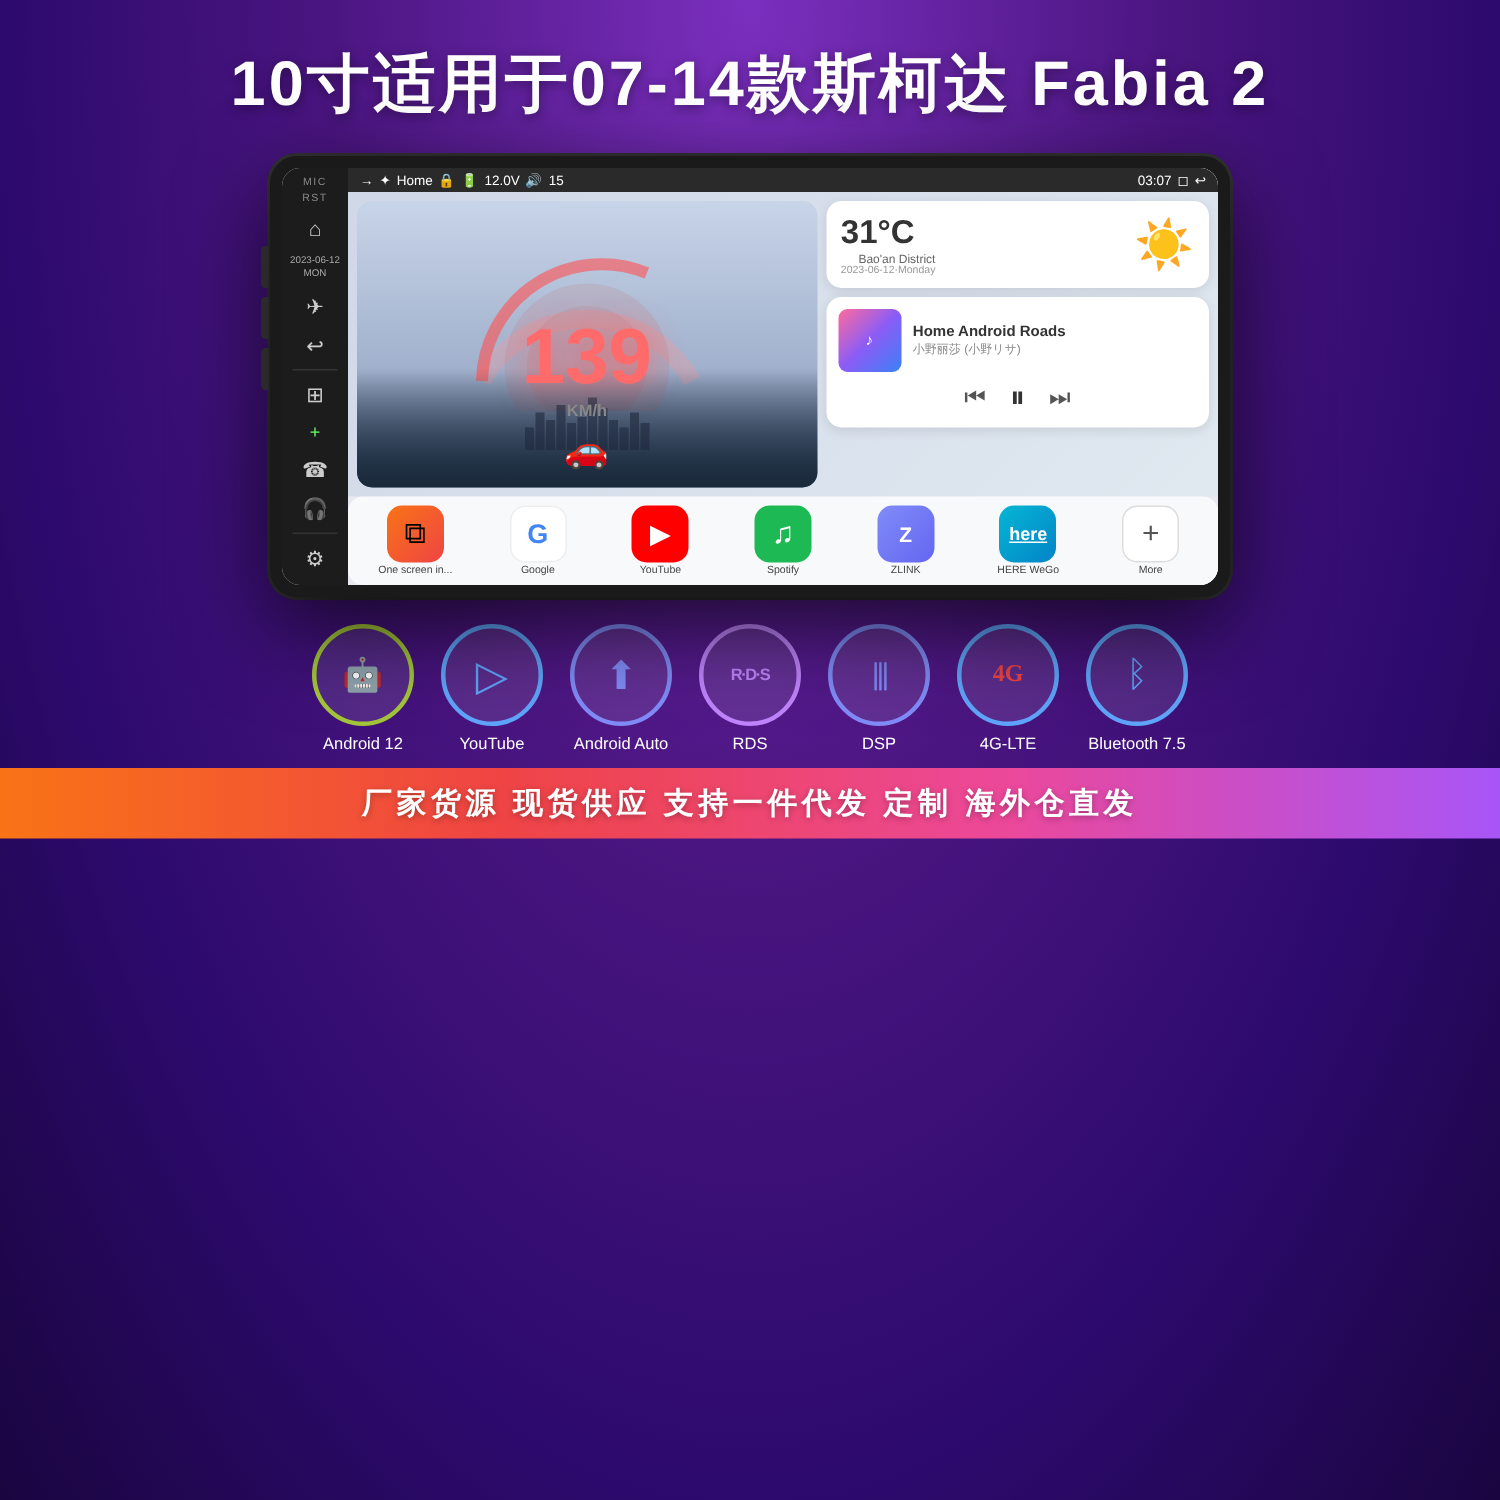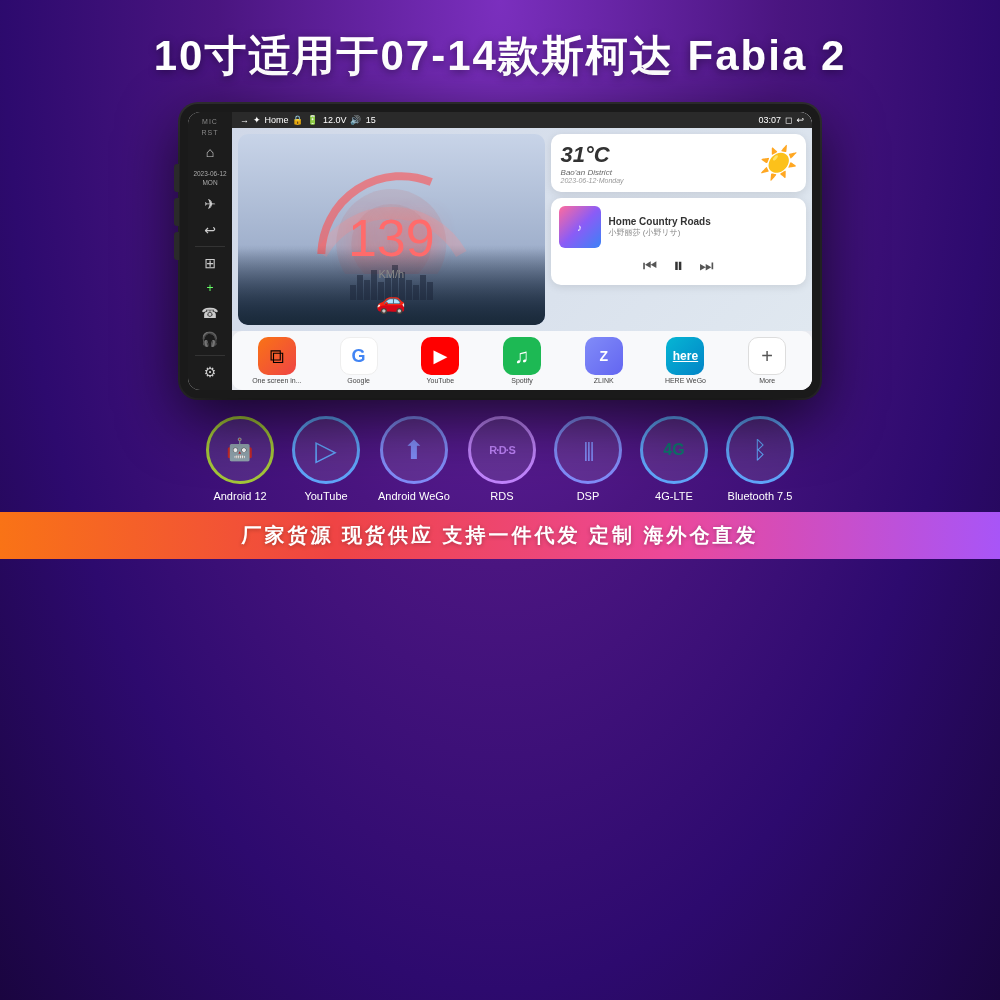--- a/index.html
+++ b/index.html
@@ -154,33 +154,34 @@
       flex-direction: column;
       align-items: center;
       justify-content: center;
       position: relative;
       overflow: hidden;
       min-height: 160px;
     }
 
     .speed-number {
       font-size: 52px;
-      font-weight: normal;
+      font-weight: bold;
       color: #ff6b6b;
       text-shadow: 0 0 20px rgba(255,100,100,0.8);
       position: relative;
       z-index: 2;
       margin-top: 28px;
     }
 
     .speed-unit {
       color: #888;
       font-size: 11px;
       position: relative;
       z-index: 2;
+      font-weight: bold;
     }
 
     .road-visual {
       position: absolute;
       bottom: 0;
       left: 0; right: 0;
       height: 80px;
       background: linear-gradient(180deg, transparent, #1a2a3a);
       border-radius: 0 0 10px 10px;
     }
@@ -204,24 +205,23 @@
 
     
     .weather-card {
       background: white;
       border-radius: 10px;
       padding: 8px 10px;
       display: flex;
       align-items: center;
       justify-content: space-between;
       box-shadow: 0 2px 8px rgba(0,0,0,0.1);
-      font-style: italic;
     }
     .weather-temp { font-size: 22px; font-weight: bold; color: #333; }
-    .weather-location { font-size: 8px; color: #666; }
+    .weather-location { font-size: 8px; color: #666; text-align: right; }
     .weather-date-text { font-size: 7px; color: #999; }
     .weather-sun { font-size: 32px; }
 
     
     .music-card {
       background: white;
       border-radius: 10px;
       padding: 8px;
       box-shadow: 0 2px 8px rgba(0,0,0,0.1);
     }
@@ -324,21 +324,21 @@
       font-size: 11px;
       text-align: center;
       font-weight: 500;
     }
 
     .feat-android { border-color: #a4c639; color: #a4c639; }
     .feat-carplay { border-color: #60a5fa; color: #60a5fa; }
     .feat-auto { border-color: #818cf8; color: #818cf8; }
     .feat-rds { border-color: #c084fc; color: #c084fc; }
     .feat-dsp { border-color: #818cf8; color: #818cf8; }
-    .feat-4g { border-color: #60a5fa; color: #0f766e; }
+    .feat-4g { border-color: #60a5fa; color: #ef4444; font-family: Liberation Serif, serif; }
     .feat-bt { border-color: #60a5fa; color: #60a5fa; }
 
     
     .bottom-banner {
       background: linear-gradient(90deg, #f97316, #ef4444, #ec4899, #a855f7);
       text-align: center;
       color: white;
       font-size: 20px;
       font-weight: bold;
       padding: 10px 20px;
@@ -463,21 +463,21 @@
                   <div class="weather-location">Bao'an District</div>
                   <div class="weather-date-text">2023-06-12·Monday</div>
                 </div>
                 <div class="weather-sun">☀️</div>
               </div>
 
               <div class="music-card">
                 <div class="music-top">
                   <div class="music-thumb">♪</div>
                   <div>
-                    <div class="music-title">Home Country Roads</div>
+                    <div class="music-title">Home Android Roads</div>
                     <div class="music-artist">小野丽莎 (小野リサ)</div>
                   </div>
                 </div>
                 <div class="music-controls">
                   <span class="music-btn">⏮</span>
                   <span class="music-btn play">⏸</span>
                   <span class="music-btn">⏭</span>
                 </div>
               </div>
             </div>
@@ -529,21 +529,21 @@
   <div class="feature-item">
     <div class="feature-circle feat-carplay">
       <span style="font-size:28px;">▷</span>
     </div>
     <span class="feature-label">YouTube</span>
   </div>
   <div class="feature-item">
     <div class="feature-circle feat-auto">
       <span style="font-size:26px;">⬆</span>
     </div>
-    <span class="feature-label">Android WeGo</span>
+    <span class="feature-label">Android Auto</span>
   </div>
   <div class="feature-item">
     <div class="feature-circle feat-rds">
       <span style="font-size:11px;font-weight:bold;letter-spacing:-1px;">R·D·S</span>
     </div>
     <span class="feature-label">RDS</span>
   </div>
   <div class="feature-item">
     <div class="feature-circle feat-dsp">
       <span style="font-size:20px;letter-spacing:-2px;">|||</span>

